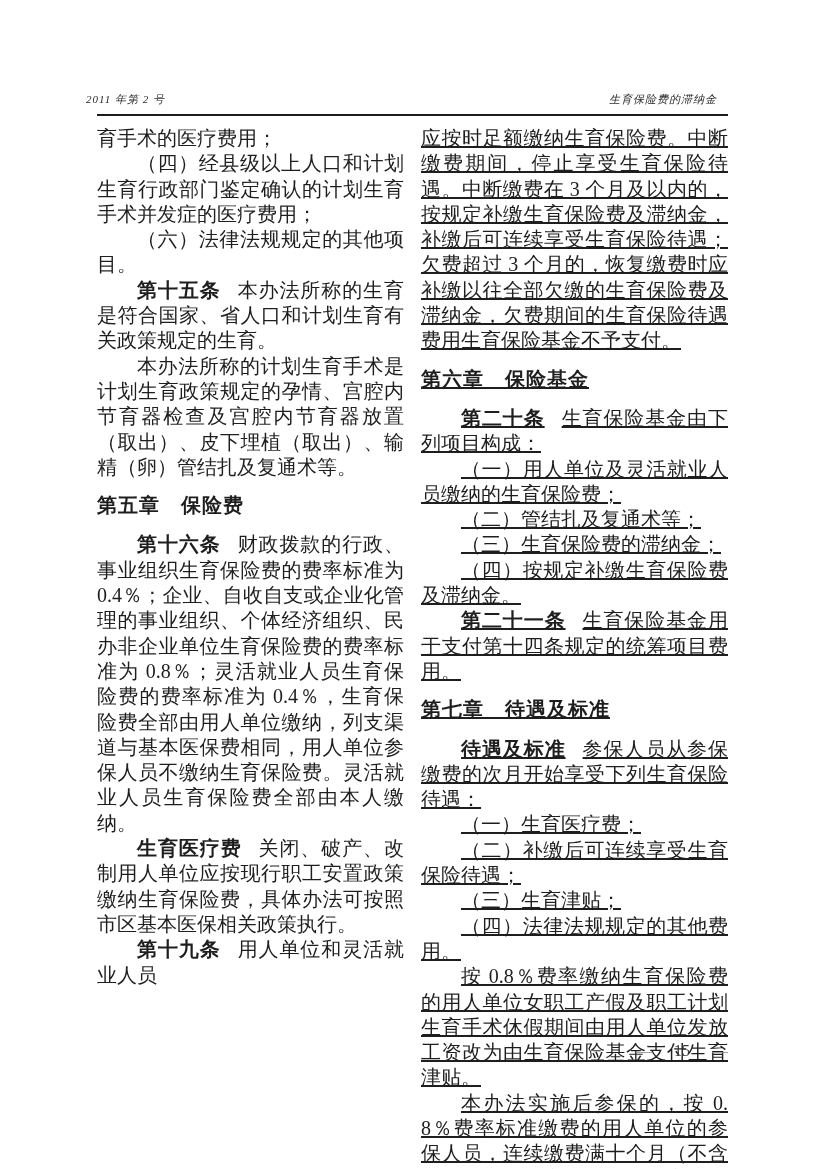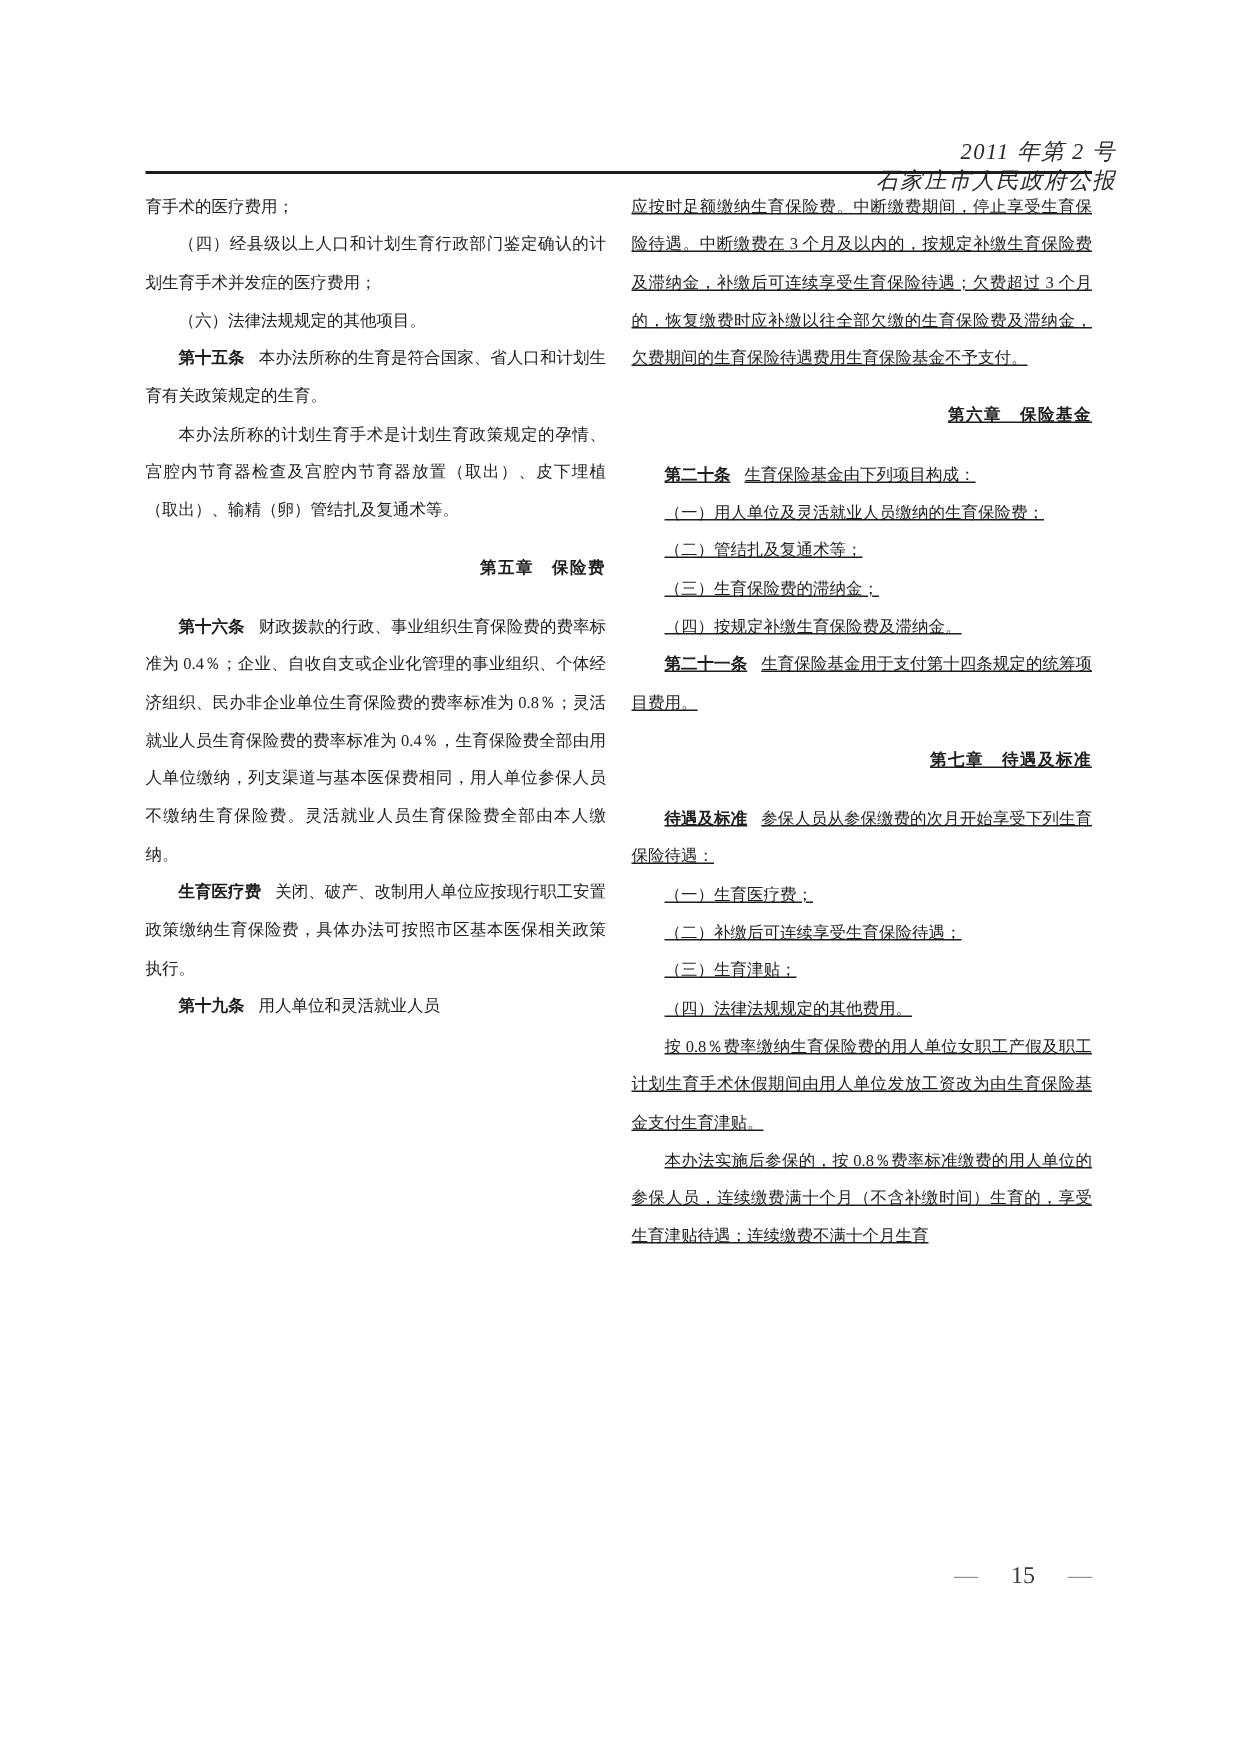--- a/index.html
+++ b/index.html
@@ -11,65 +11,64 @@
     position: relative;
     width: 826px;
     height: 1169px;
     background: #ffffff;
     overflow: hidden;
     font-family: "Liberation Serif", "DejaVu Serif", serif;
   }
   
   #header {
     position: absolute;
-    left: 113px;
+    left: 86px;
     top: 92px;
     width: 631px;
     display: flex;
     justify-content: space-between;
     align-items: flex-end;
-    font-size: 15px;
+    font-size: 11px;
     font-style: italic;
     color: #2a2a2a;
     letter-spacing: 1px;
-    flex-direction: column;
   }
   #header-rule {
     position: absolute;
     left: 97px;
     top: 114px;
     width: 631px;
     height: 2px;
     background: #1d1d1d;
   }
   
   .col {
     position: absolute;
     top: 126px;
     width: 307px;
-    font-size: 11px;
+    font-size: 20px;
     line-height: 25.3px;
     text-align: justify;
     text-justify: inter-character;
     word-break: break-all;
     color: #1e1e1e;
   }
   #col-left  { left: 97px; }
   #col-right { left: 421px; text-decoration: underline; }
   .para { text-indent: 2em; margin: 0; }
   .para.no-indent { text-indent: 0; }
   .lead {
     font-weight: 700;
     font-family: "Liberation Sans", "DejaVu Sans", sans-serif;
     padding-right: 0.85em;
   }
   .heading {
     font-weight: 700;
     font-family: "Liberation Sans", "DejaVu Sans", sans-serif;
-    text-align: right;
+    text-align: left;
     text-indent: 0;
     margin: 13px 0 14px 0;
     letter-spacing: 1px;
   }
   
   #footer {
     position: absolute;
     left: 636px;
     top: 1042px;
     width: 92px;
@@ -84,21 +83,21 @@
     font-weight: 400;
   }
 </style>
 </head>
 <body>
 
 <div id="page">
 
   <div id="header">
     <span>2011 年第 2 号</span>
-    <span>石家庄市人民政府公报</span>
+    <span>生育保险费的滞纳金</span>
   </div>
 
   <div id="header-rule"></div>
 
   <div id="col-left" class="col">
       <div class="para no-indent">育手术的医疗费用；</div>
       <div class="para">（四）经县级以上人口和计划生育行政部门鉴定确认的计划生育手术并发症的医疗费用；</div>
       <div class="para">（六）法律法规规定的其他项目。</div>
       <div class="para"><span class="lead">第十五条</span>本办法所称的生育是符合国家、省人口和计划生育有关政策规定的生育。</div>
       <div class="para">本办法所称的计划生育手术是计划生育政策规定的孕情、宫腔内节育器检查及宫腔内节育器放置（取出）、皮下埋植（取出）、输精（卵）管结扎及复通术等。</div>

